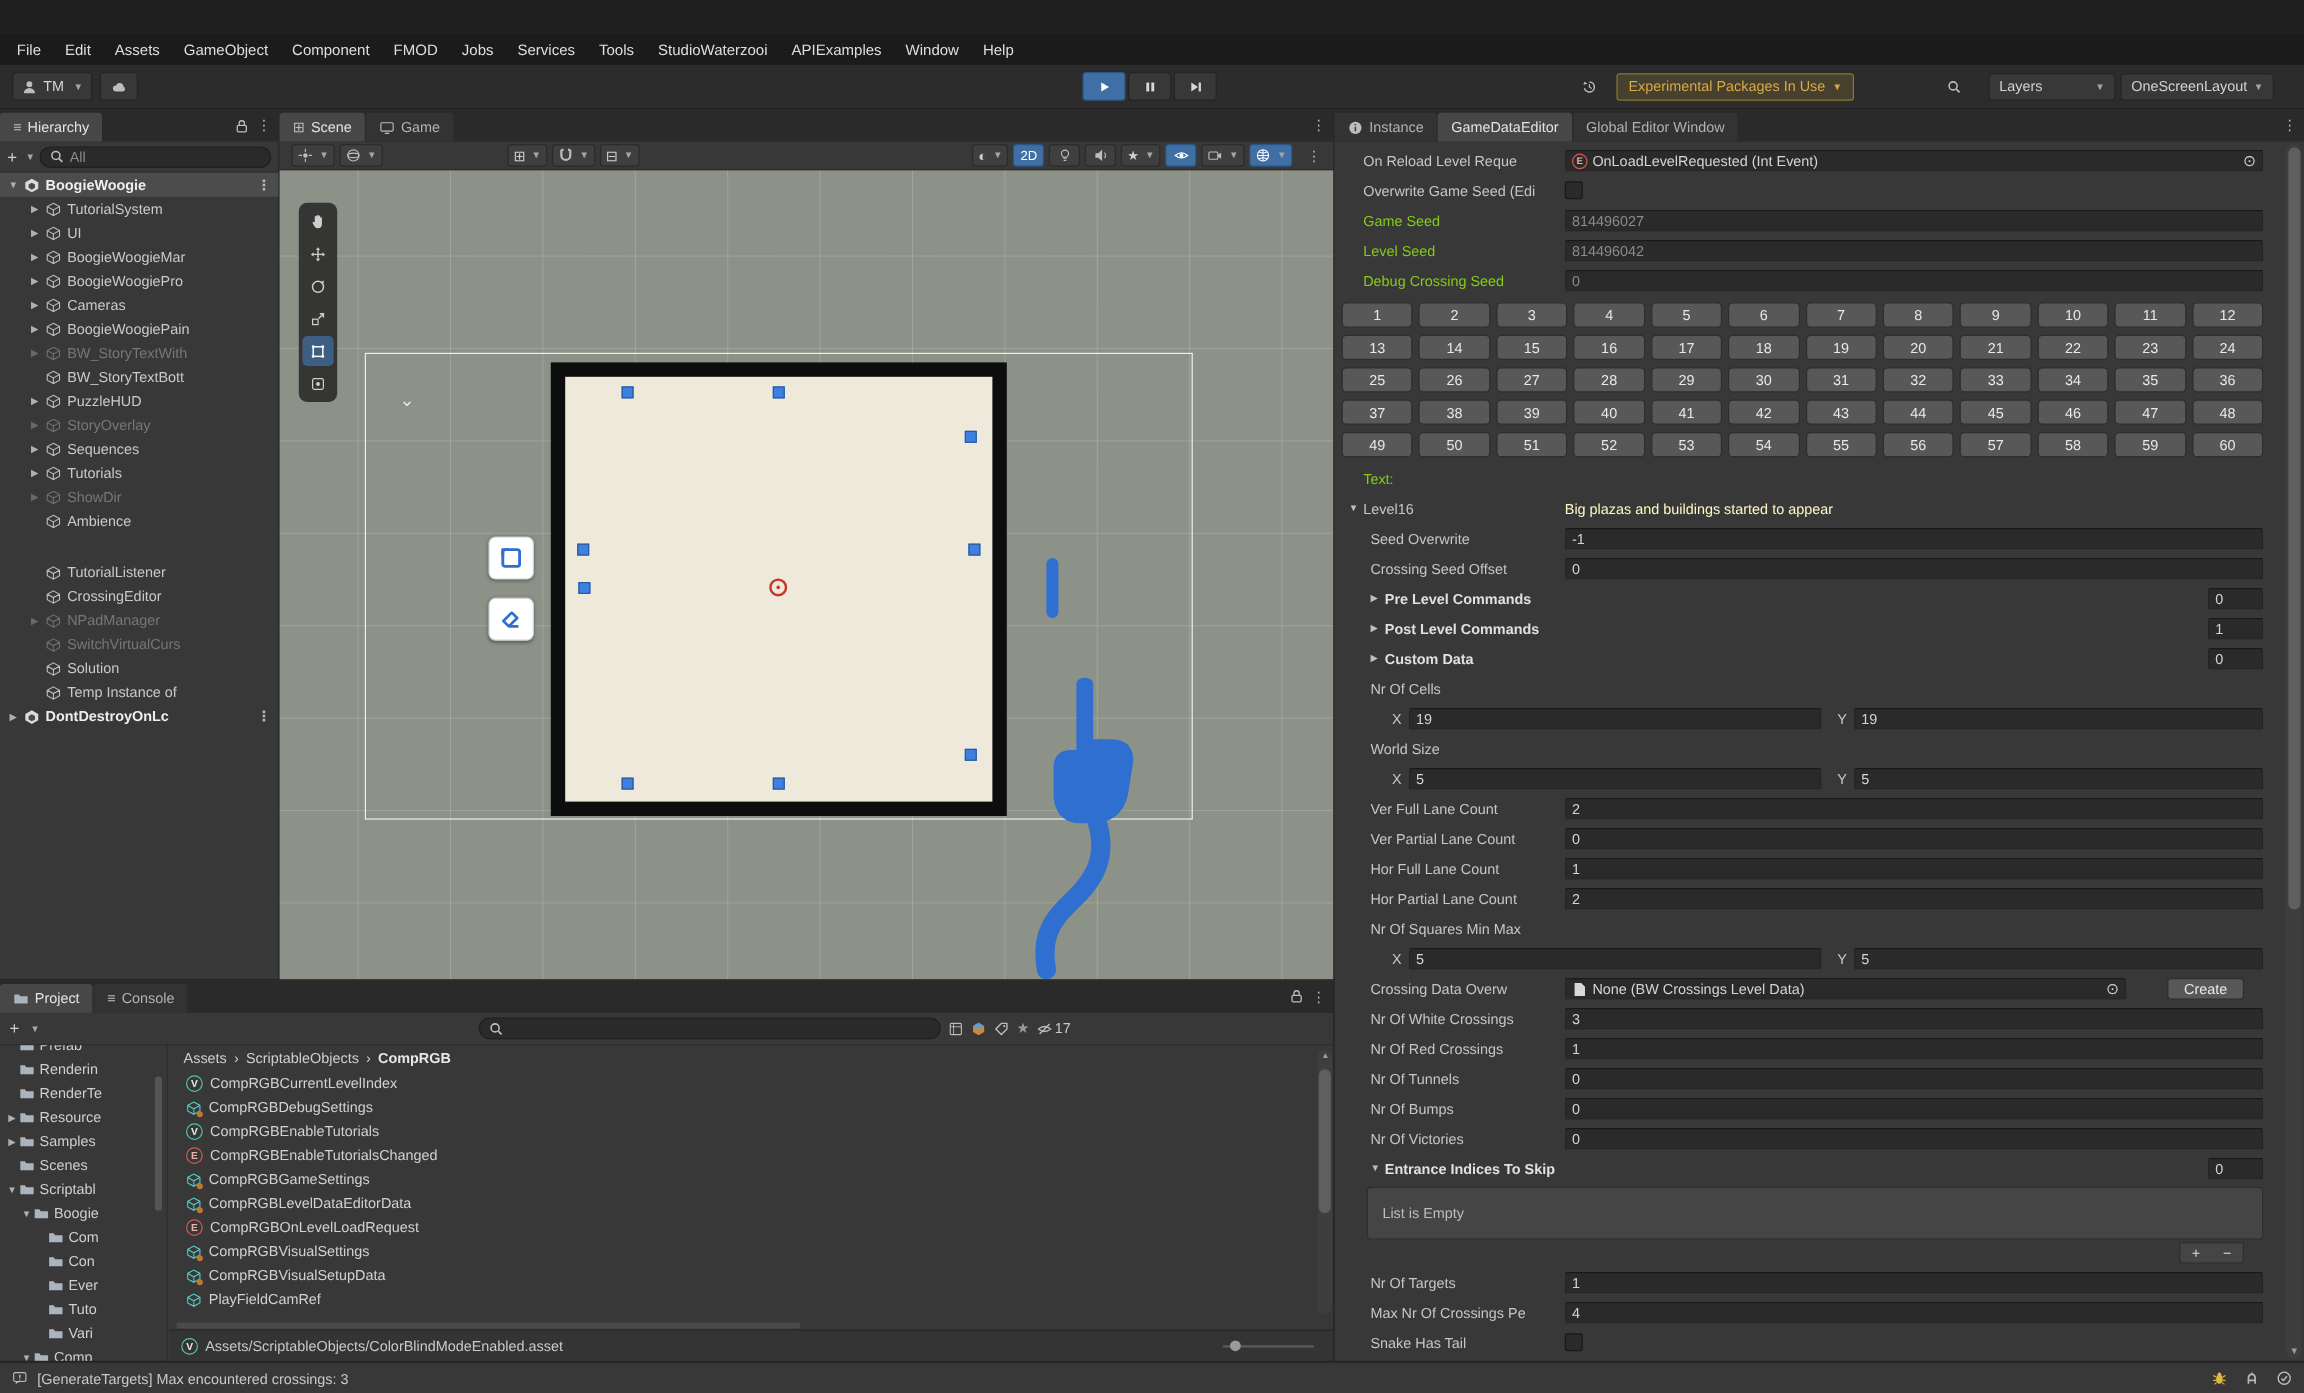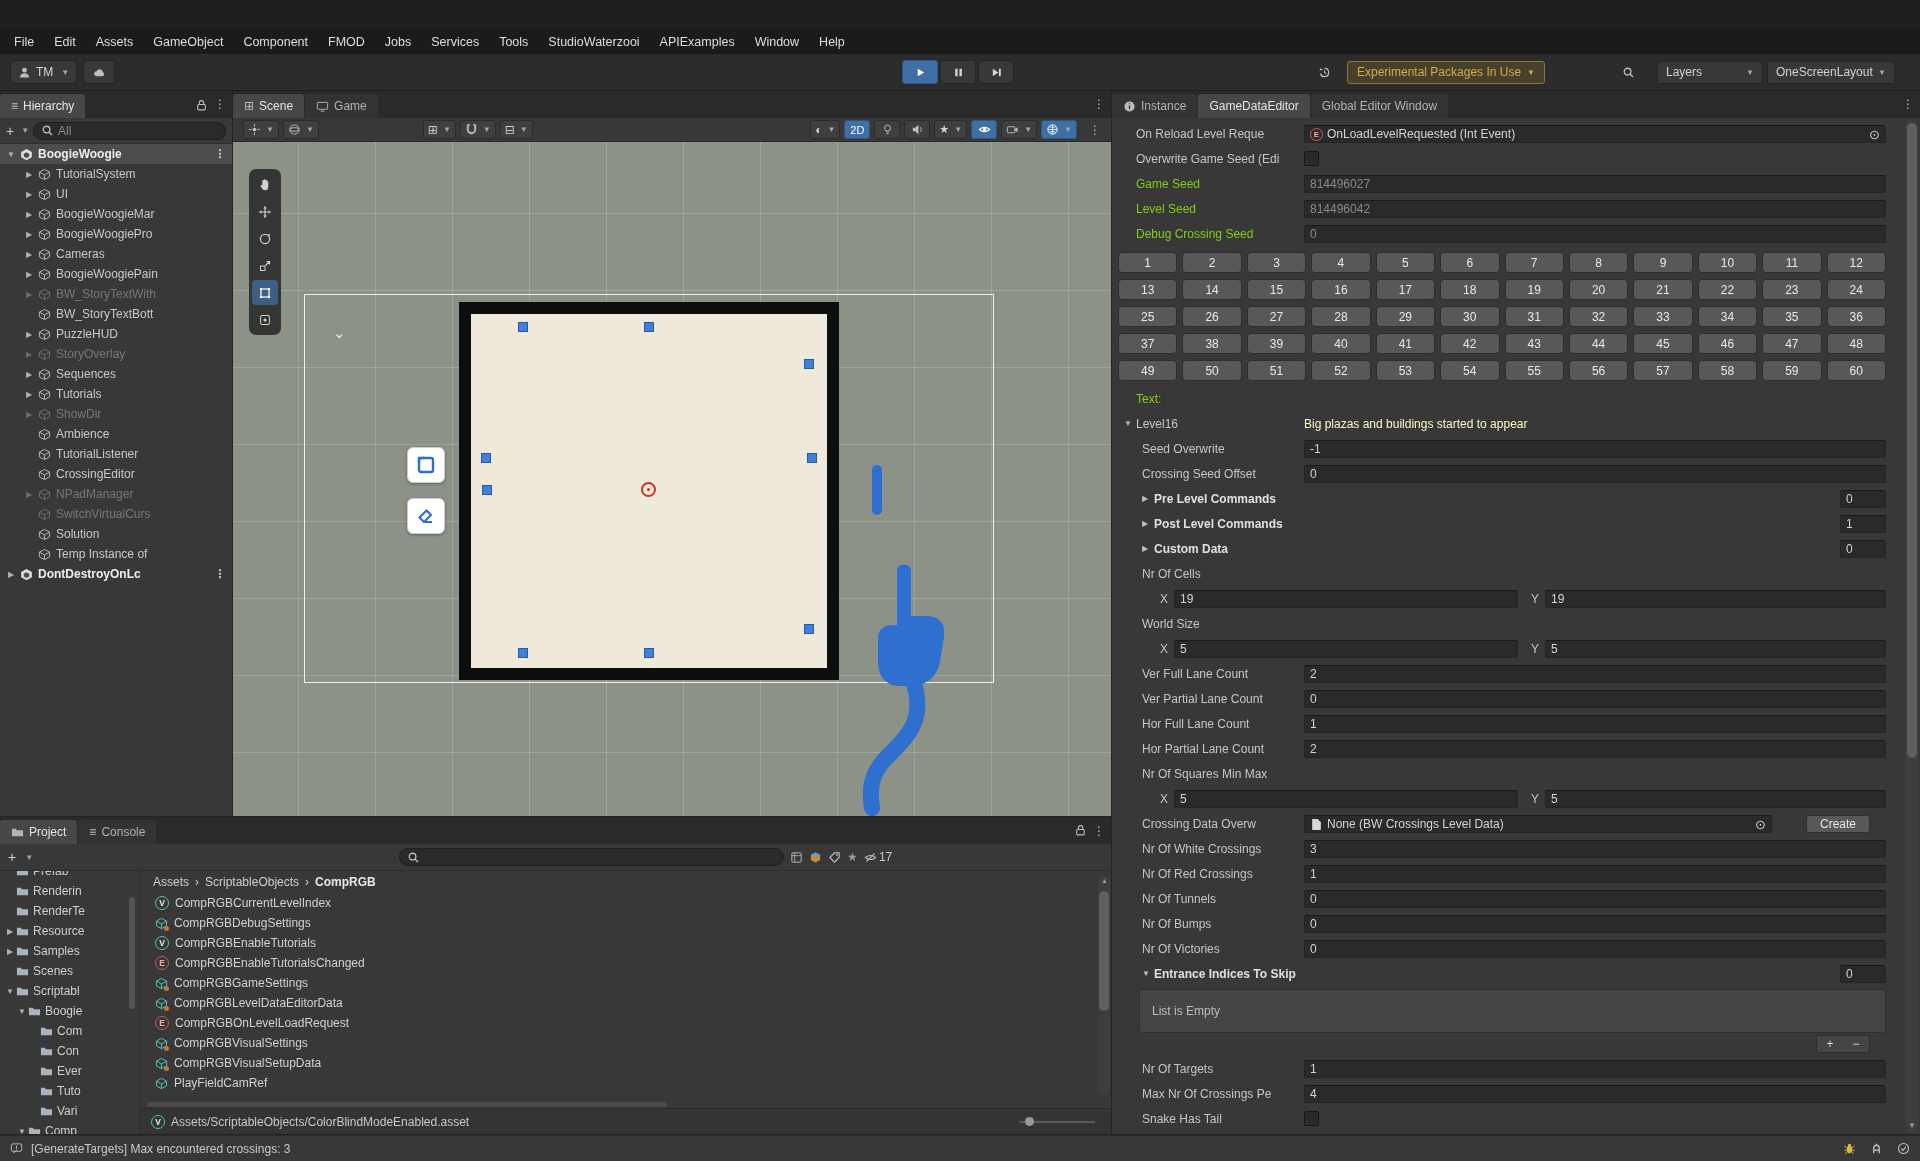--- a/index.html
+++ b/index.html
@@ -362,21 +362,21 @@
         </div>
         <div class="h-row" style="padding-left: 22px;">
           <div class="tri"></div>
           <div class="ic ico">
             <svg viewBox="0 0 14 14" width="13" height="13">
               <path d="M7 1.5l5.5 3v5l-5.5 3-5.5-3v-5zM1.5 4.5L7 7.5l5.5-3M7 7.5v5" fill="none" stroke="currentColor" stroke-width="1"></path>
             </svg>
           </div>
           <div>Ambience</div>
         </div>
-        <div class="h-row" style="padding-left: 22px;">
+        <div class="h-row" style="padding-left: 22px; margin-top: 23px;">
           <div class="tri"></div>
           <div class="ic ico">
             <svg viewBox="0 0 14 14" width="13" height="13">
               <path d="M7 1.5l5.5 3v5l-5.5 3-5.5-3v-5zM1.5 4.5L7 7.5l5.5-3M7 7.5v5" fill="none" stroke="currentColor" stroke-width="1"></path>
             </svg>
           </div>
           <div>TutorialListener</div>
         </div>
         <div class="h-row" style="padding-left: 22px;">
           <div class="tri"></div>

